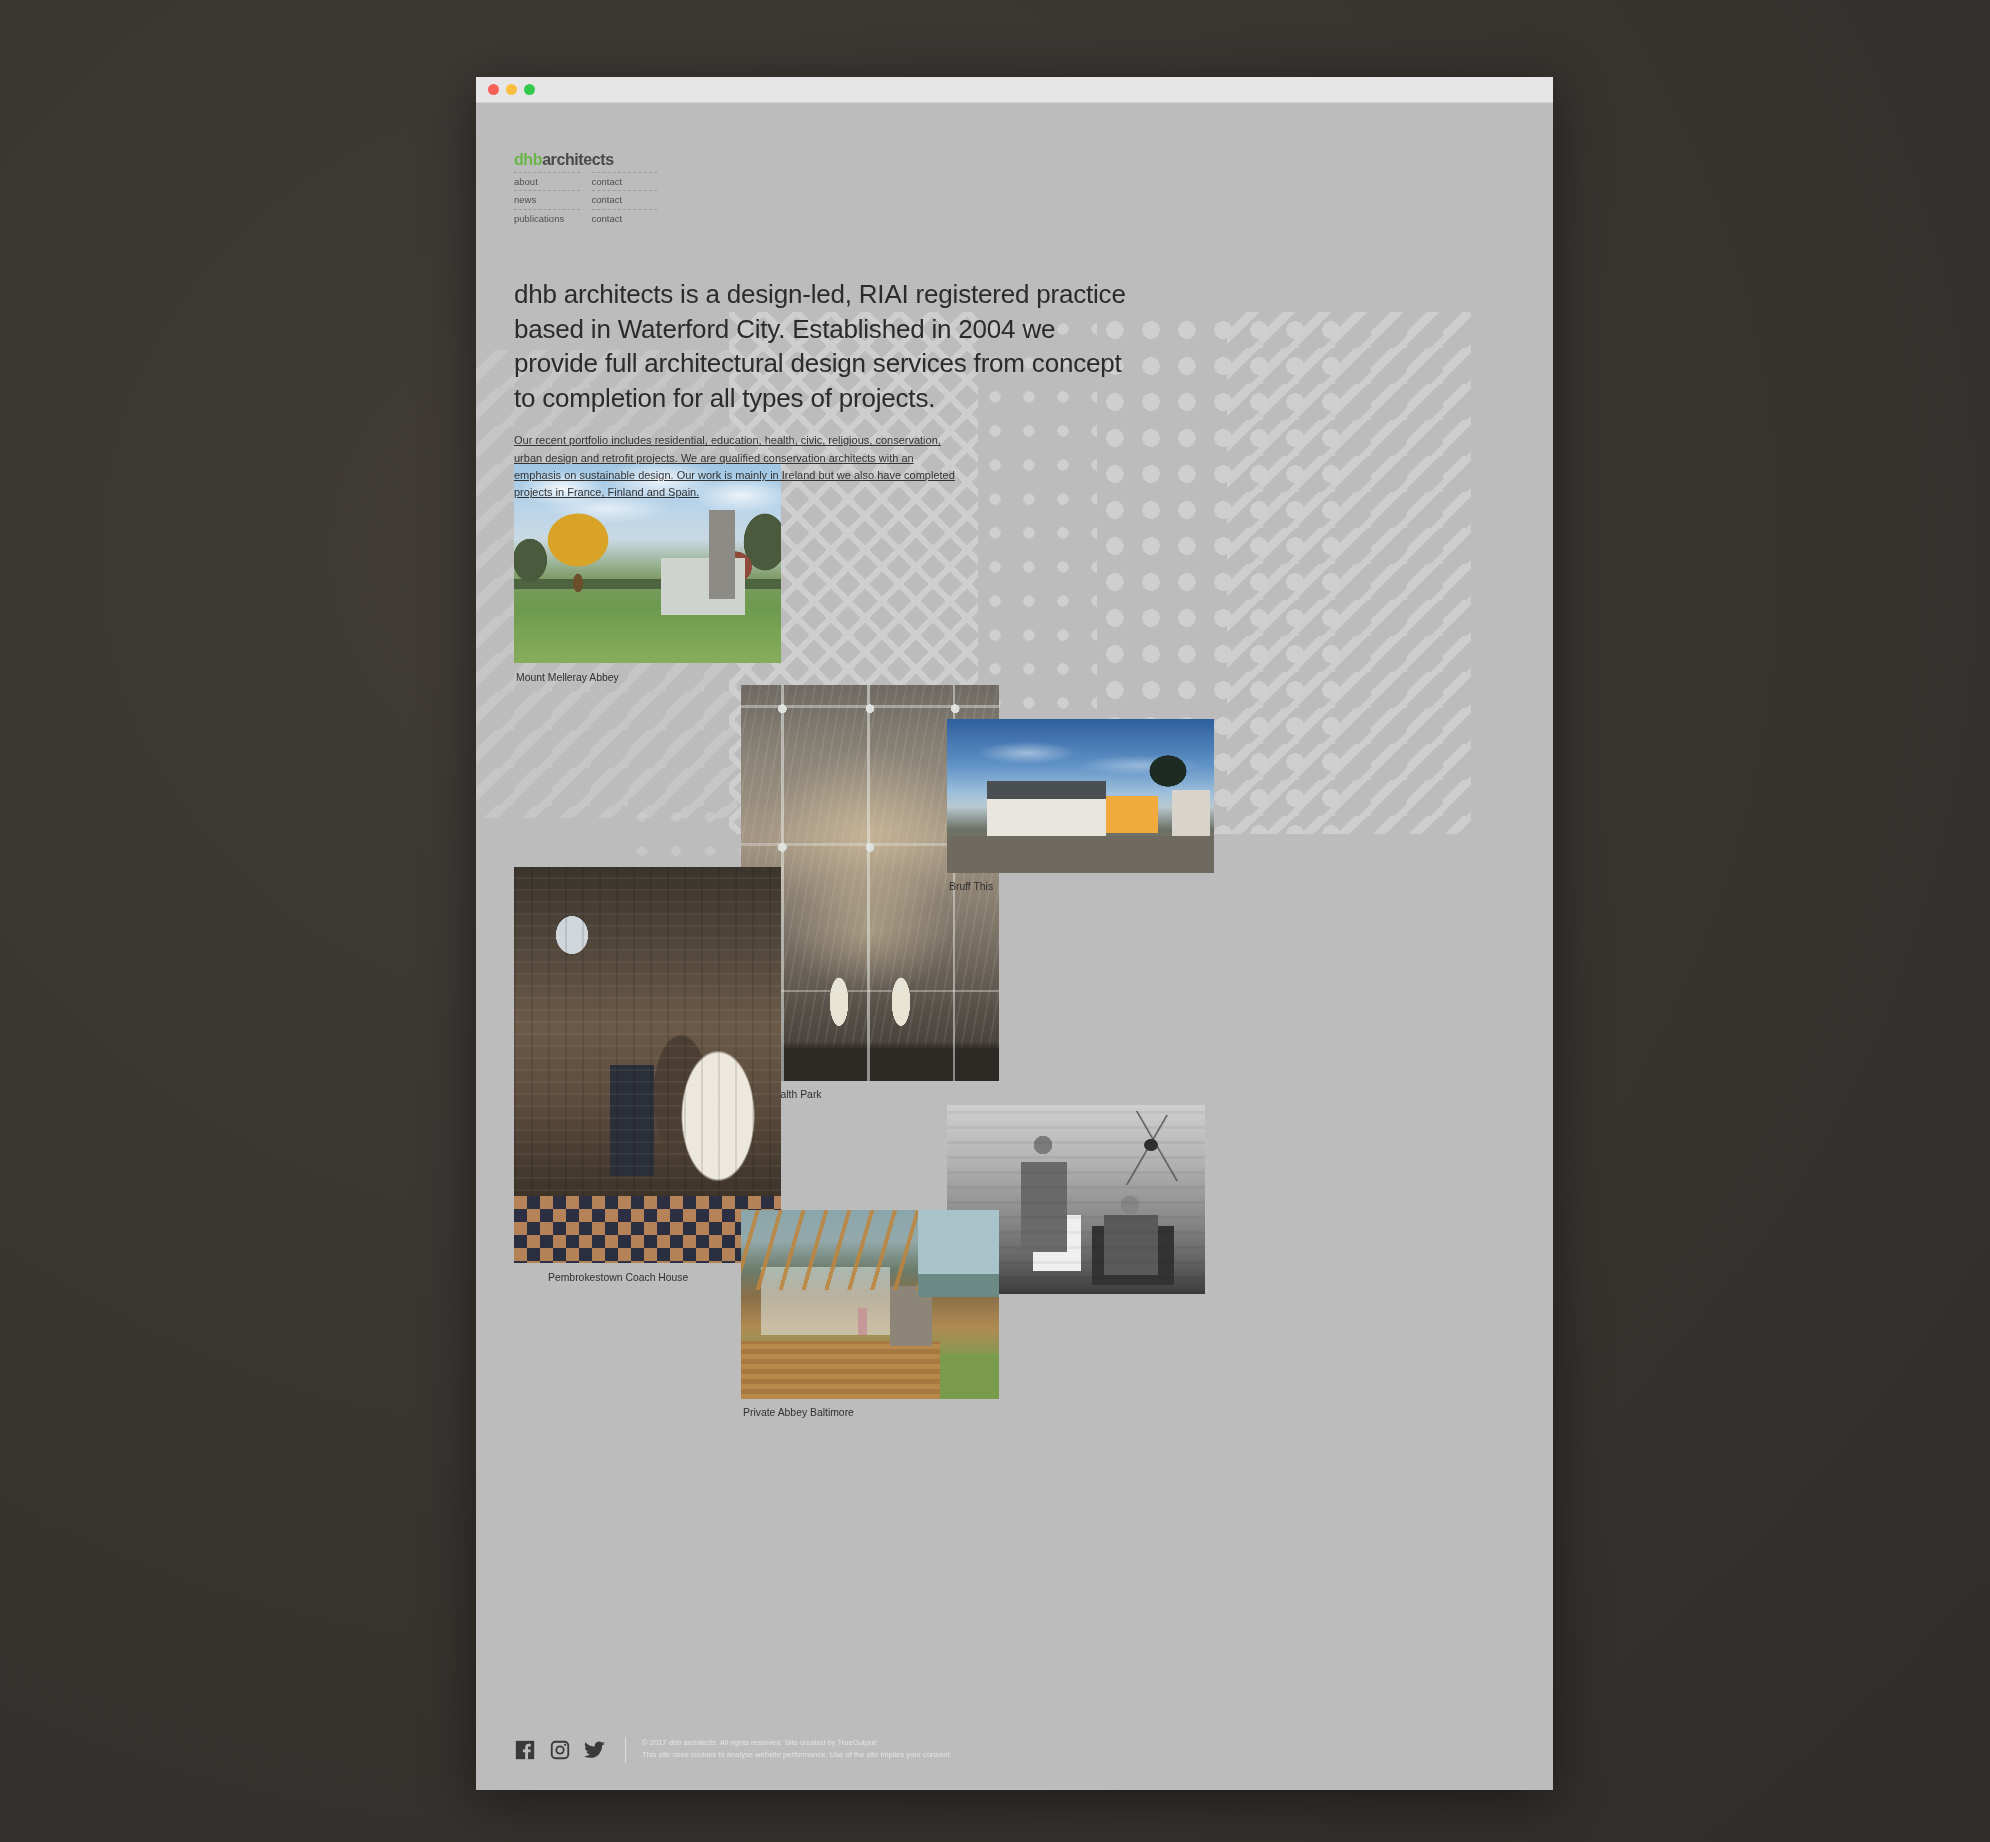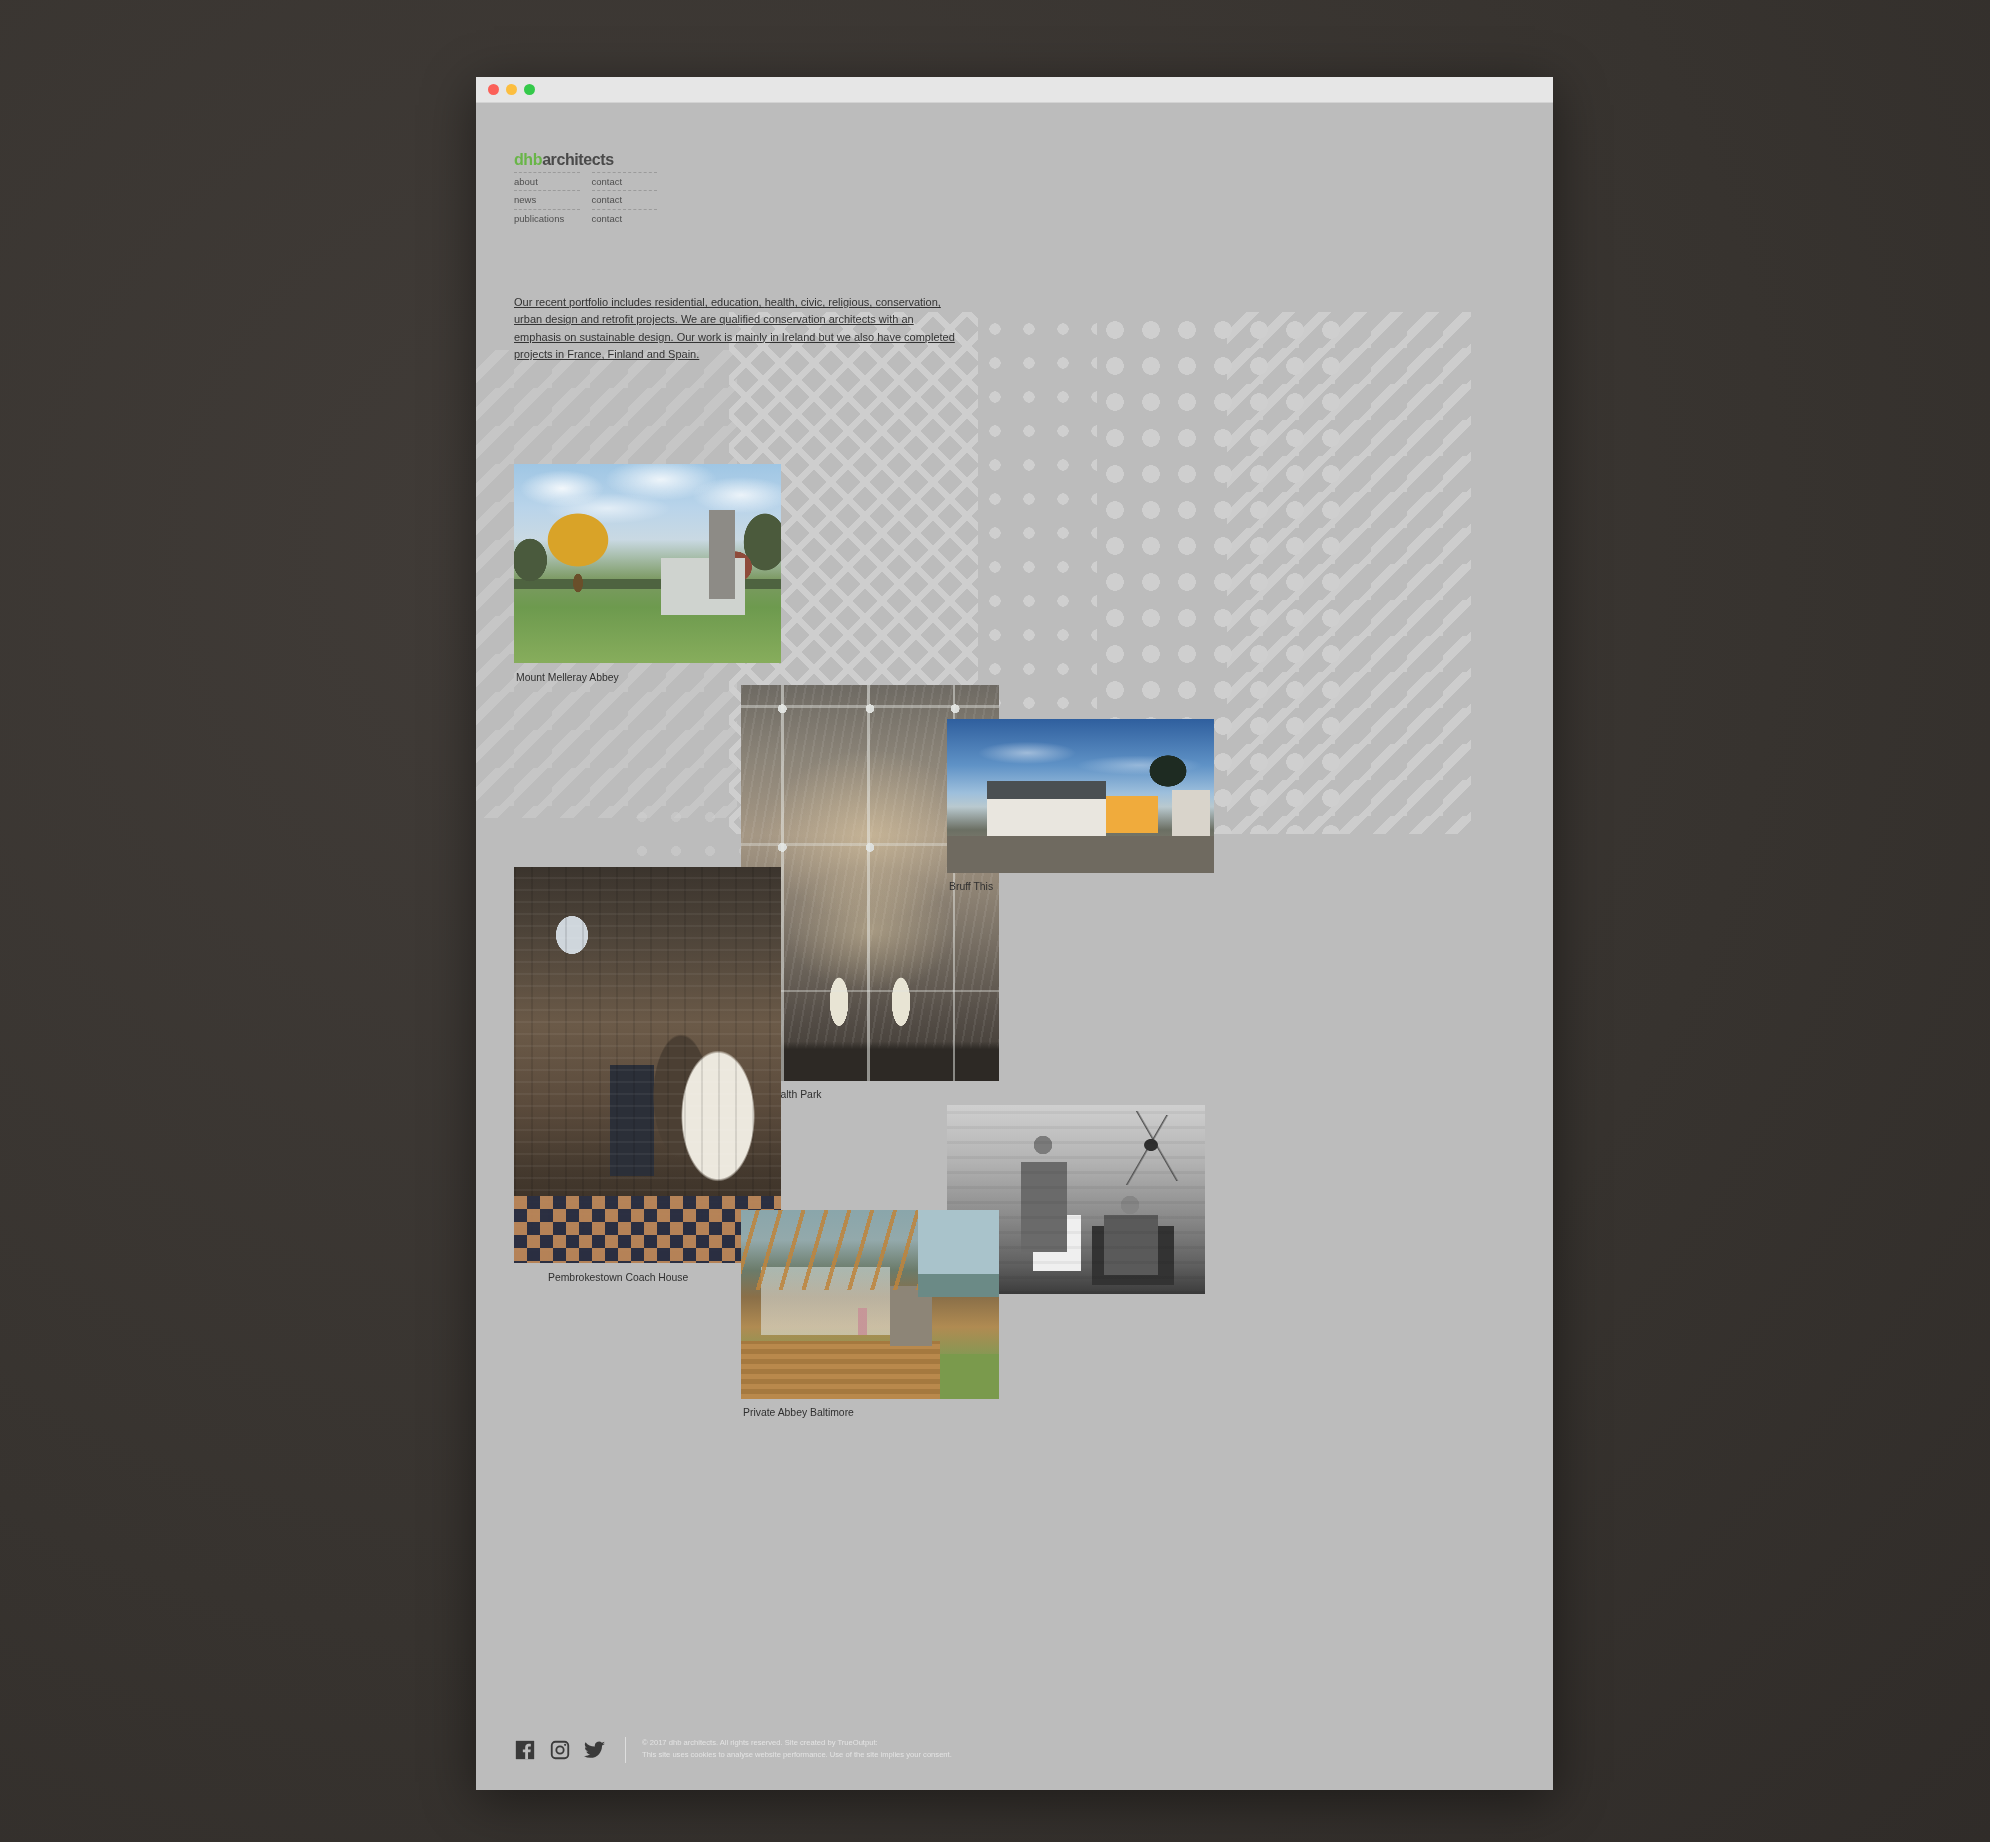--- a/index.html
+++ b/index.html
@@ -449,20 +449,21 @@
           <a class="nav-item" href="#">about</a>
           <a class="nav-item" href="#">contact</a>
           <a class="nav-item" href="#">news</a>
           <a class="nav-item" href="#">contact</a>
           <a class="nav-item" href="#">publications</a>
           <a class="nav-item" href="#">contact</a>
         </nav>
       </div>
 
       <div class="hero">
+        <h1 class="hero-heading">dhb architects is a design-led, RIAI registered practice based in Waterford City. Established in 2004 we provide full architectural design services from concept to completion for all types of projects.</h1>
         <p class="hero-body"><span>Our recent portfolio includes </span><u>residential</u><span>, education, </span><u>health</u><span>, civic, religious, </span><u>conservation</u><span>, urban design and retrofit projects. We are qualified conservation architects with an emphasis on sustainable design. Our work is mainly in Ireland but we also have completed projects in France, Finland and Spain.</span></p>
       </div>
 
       <div class="collage">
 
         <div class="photo ph-melleray"></div>
         <div class="caption cap-melleray">Mount Melleray Abbey</div>
 
         <div class="photo ph-waterford"></div>
         <div class="caption cap-waterford">rford Health Park</div>

